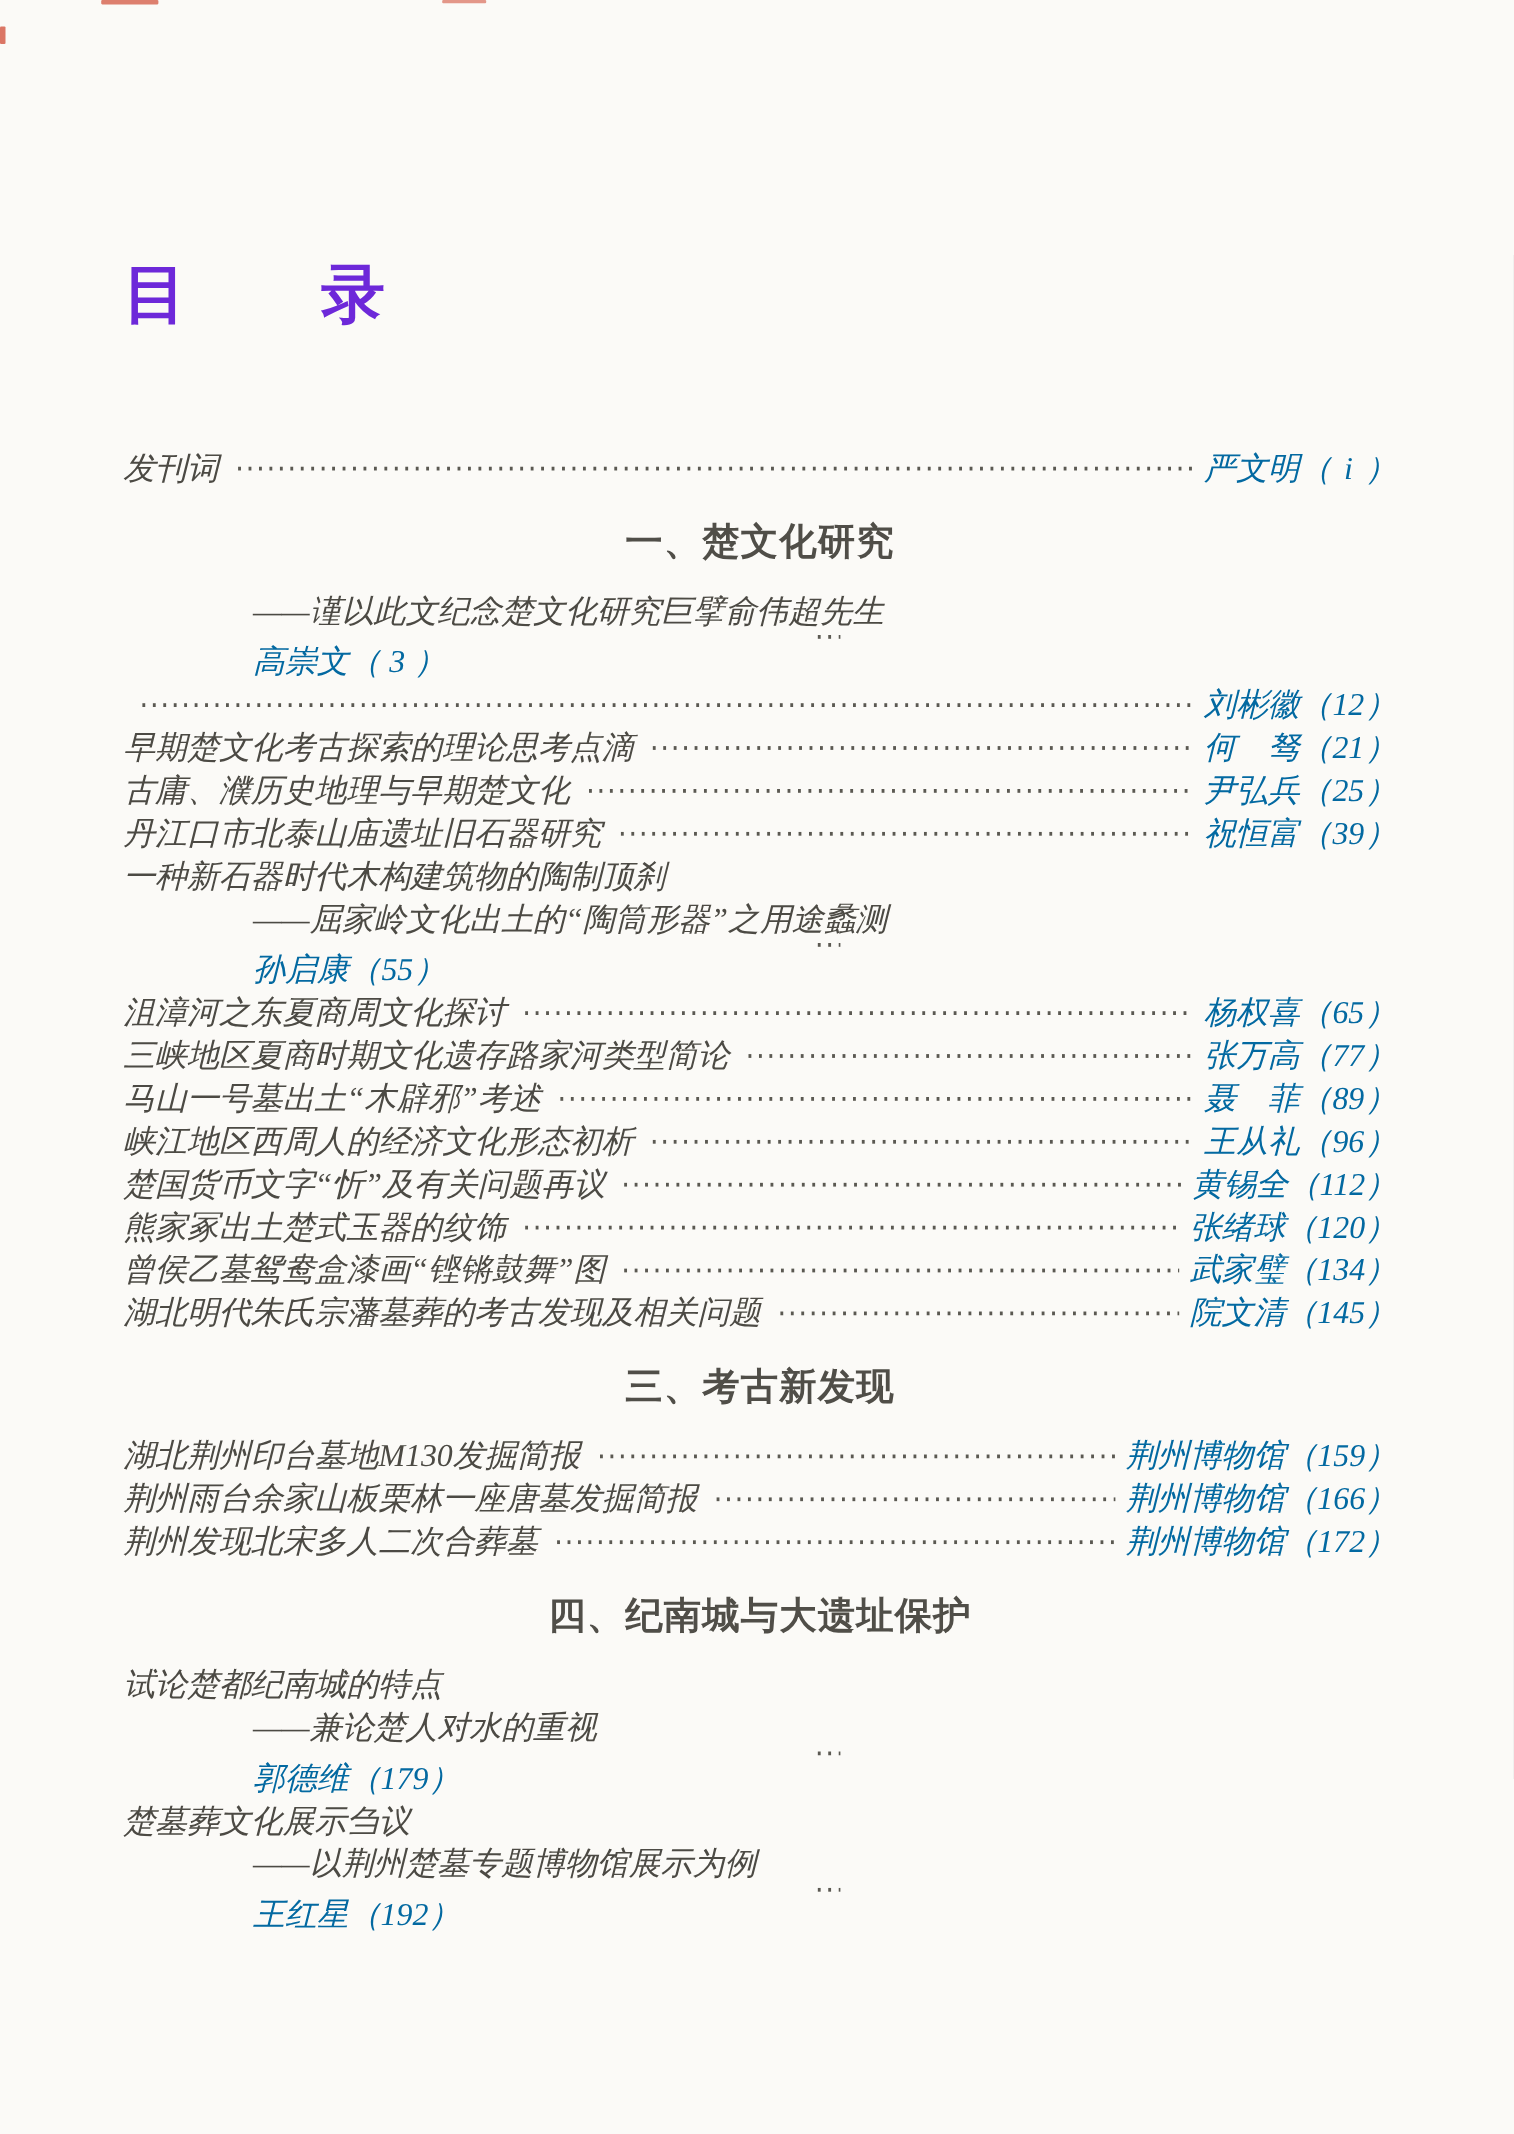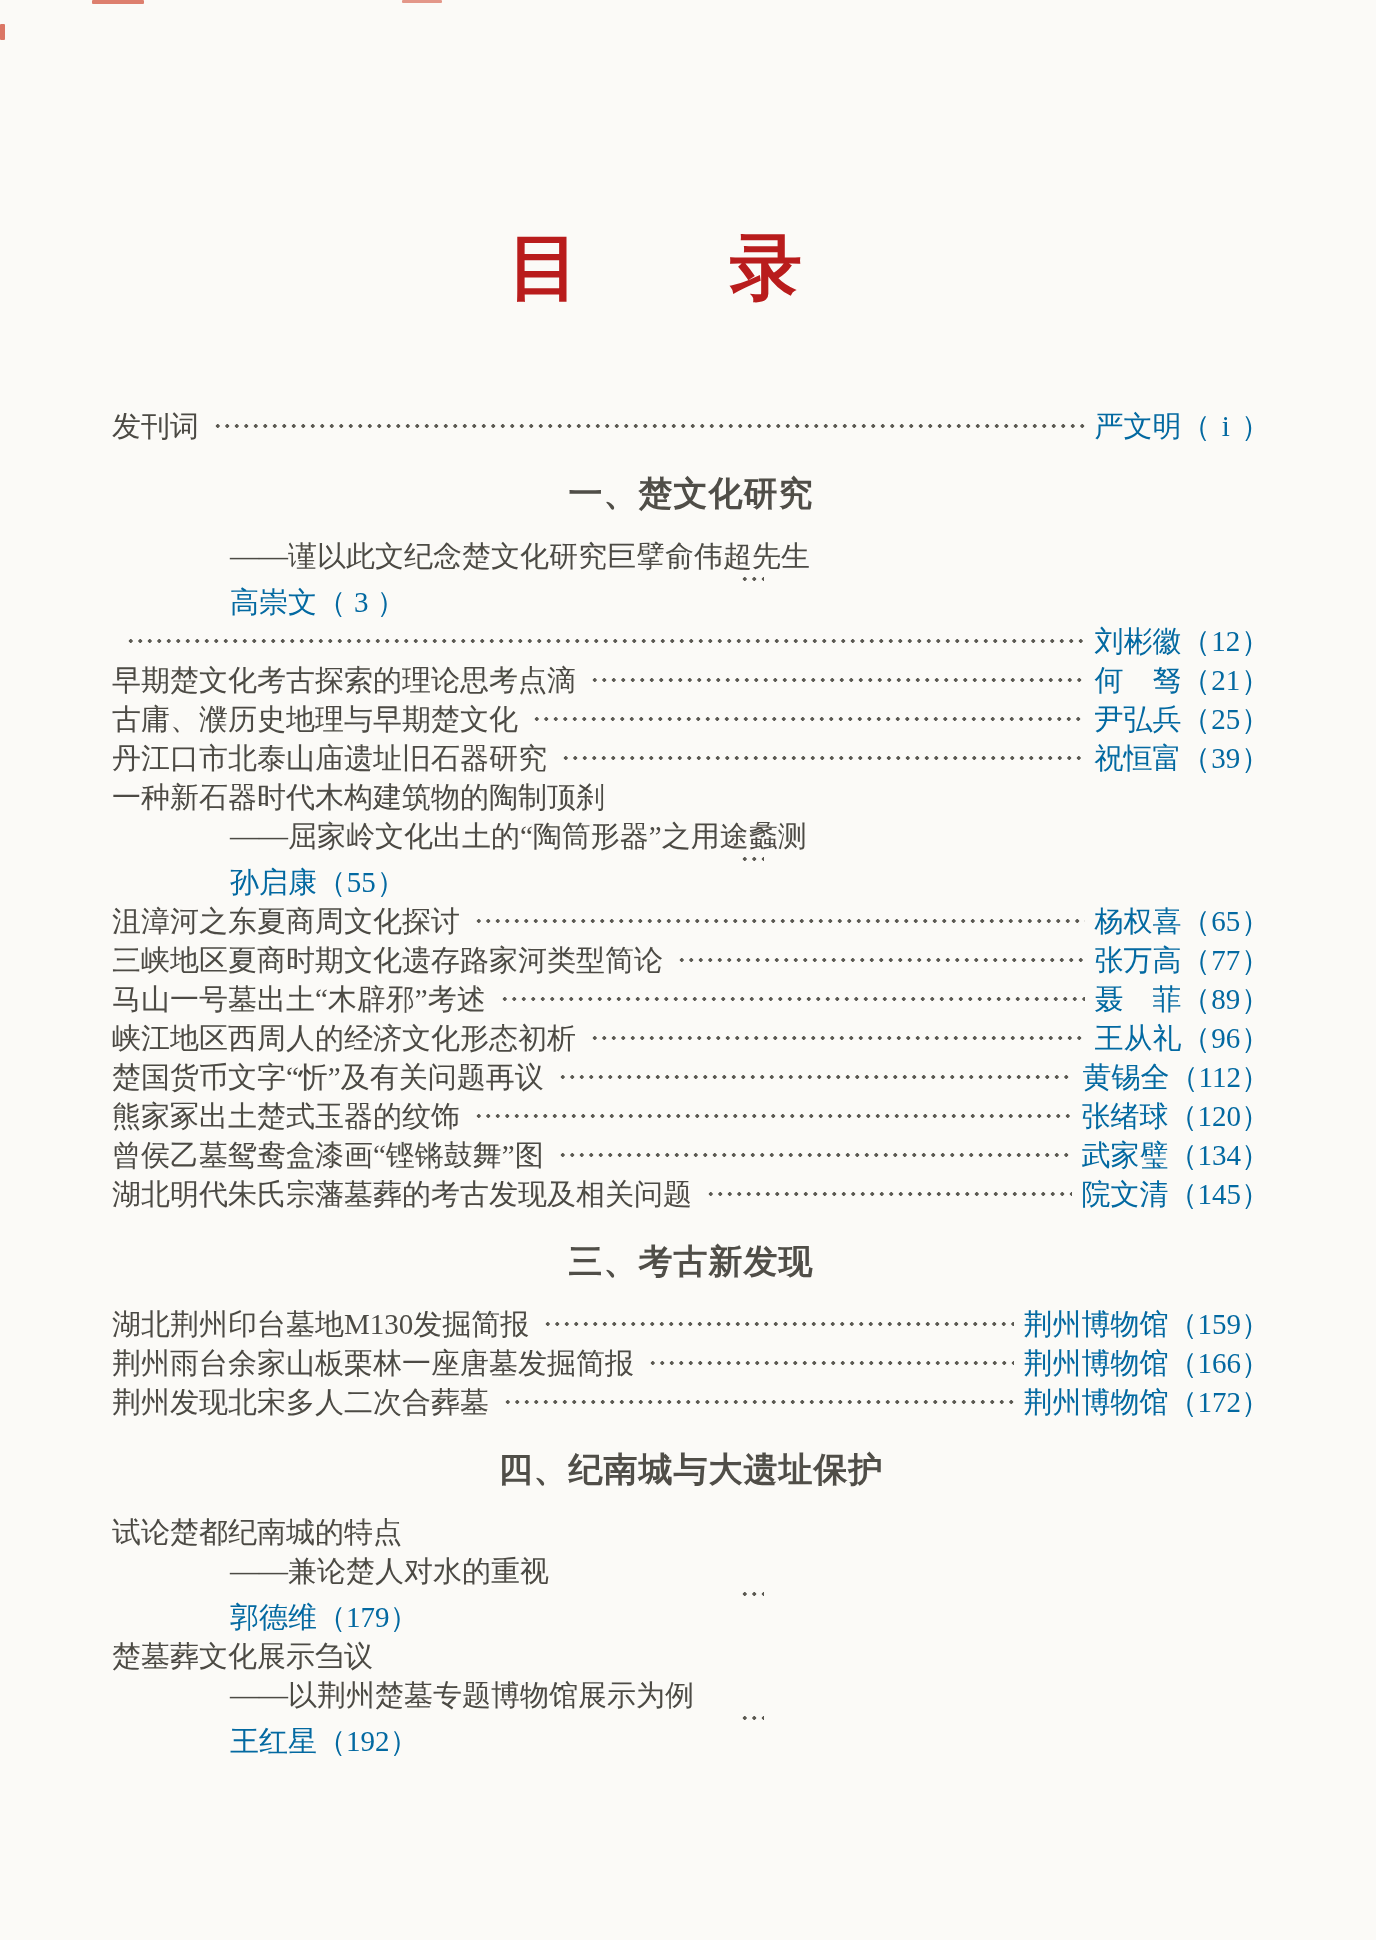--- a/index.html
+++ b/index.html
@@ -16,44 +16,44 @@
   }
   
   .artifact { position:absolute; background:#d35540; border-radius:1px; }
   .artifact.top-1 { top:0; left:92px; width:52px; height:4px; opacity:.75; }
   .artifact.top-2 { top:0; left:402px; width:40px; height:3px; opacity:.6; }
   .artifact.left-1 { top:24px; left:0; width:5px; height:16px; opacity:.8; }
 
   .doc-title {
     margin:0 0 108px 0;
     padding:0 70px 0 0;
-    text-align:center;
-    font-size:72px;
+    font-size:58px;
     line-height:66px;
     font-weight:bold;
-    color:#b91c1c;
+    color:#6d28d9;
     letter-spacing:2px;
   }
   .toc { font-size:29px; }
   .section-header {
     font-family:"Liberation Sans","DejaVu Sans",sans-serif;
     font-weight:700;
     font-size:34px;
     line-height:40px;
     color:#504e48;
     text-align:center;
     margin:30px 0 26px 0;
     letter-spacing:1px;
   }
   .toc-row {
     display:flex;
     align-items:baseline;
     line-height:34px;
     margin:5px 0;
     white-space:nowrap;
+    font-style:italic;
   }
   .toc-row.sub { padding-left:118px;flex-direction:column; }
   .entry-title { flex:0 0 auto; }
   .dots {
     flex:1 1 auto;
     min-width:24px;
     align-self:center;
     height:12px;
     margin:0 10px 0 14px;
     background-image:radial-gradient(circle, #5b5952 1.6px, transparent 1.75px);

